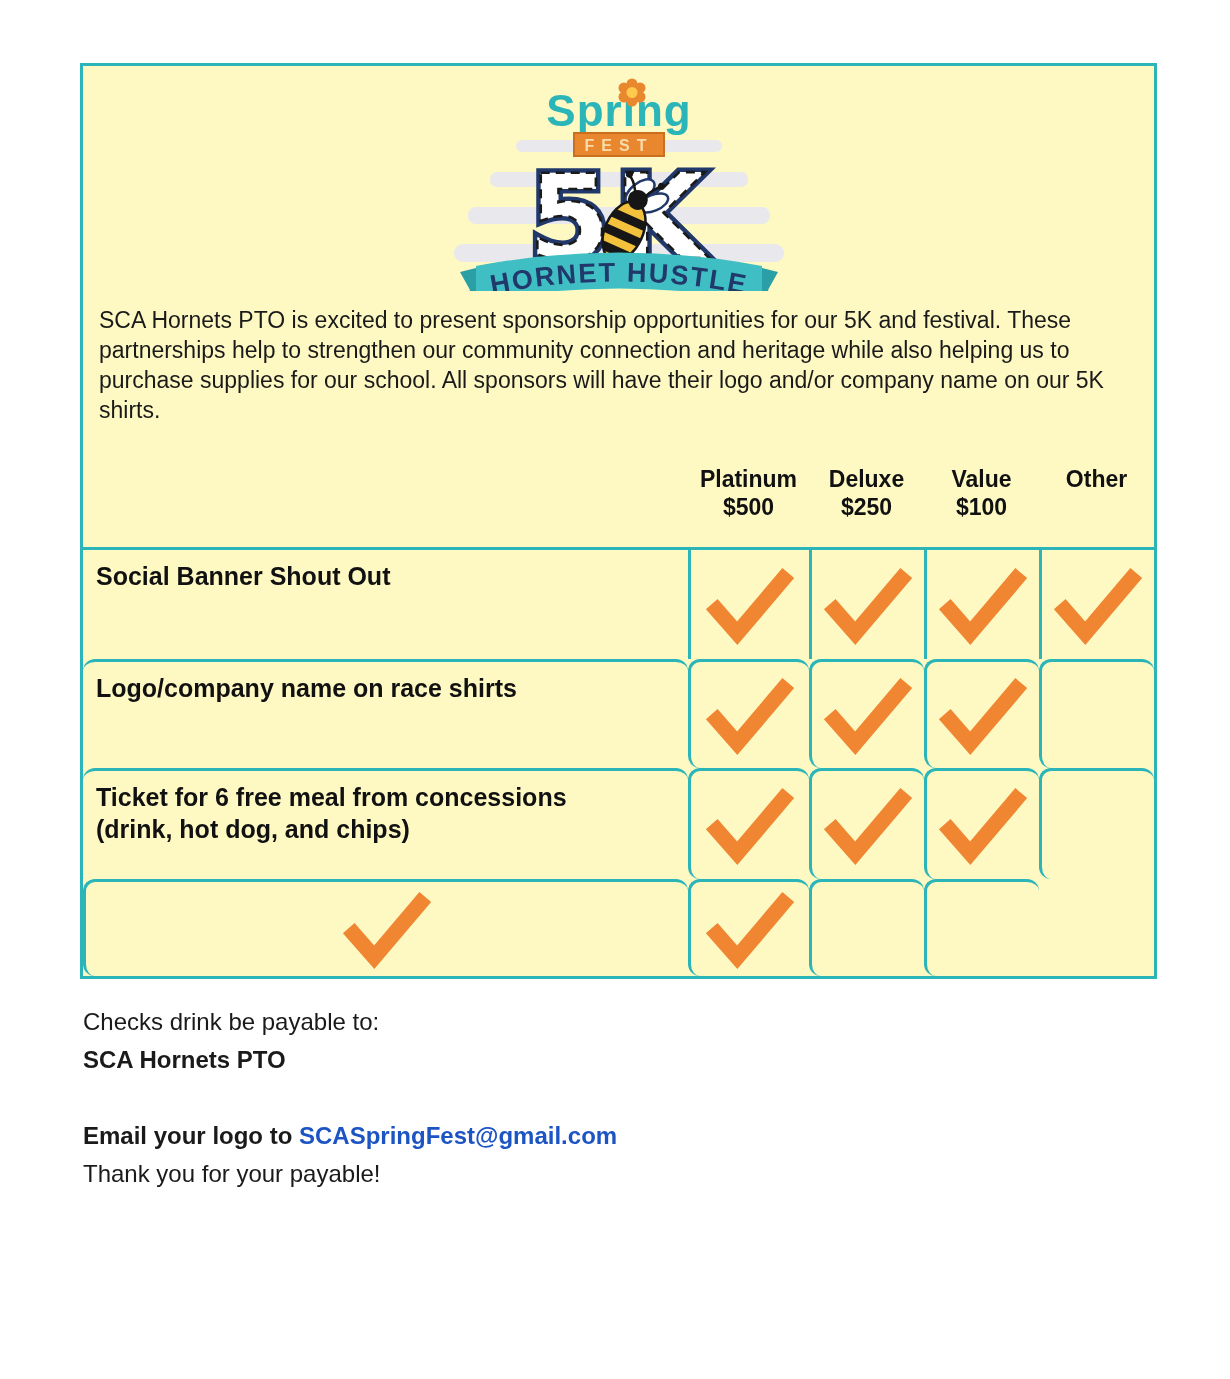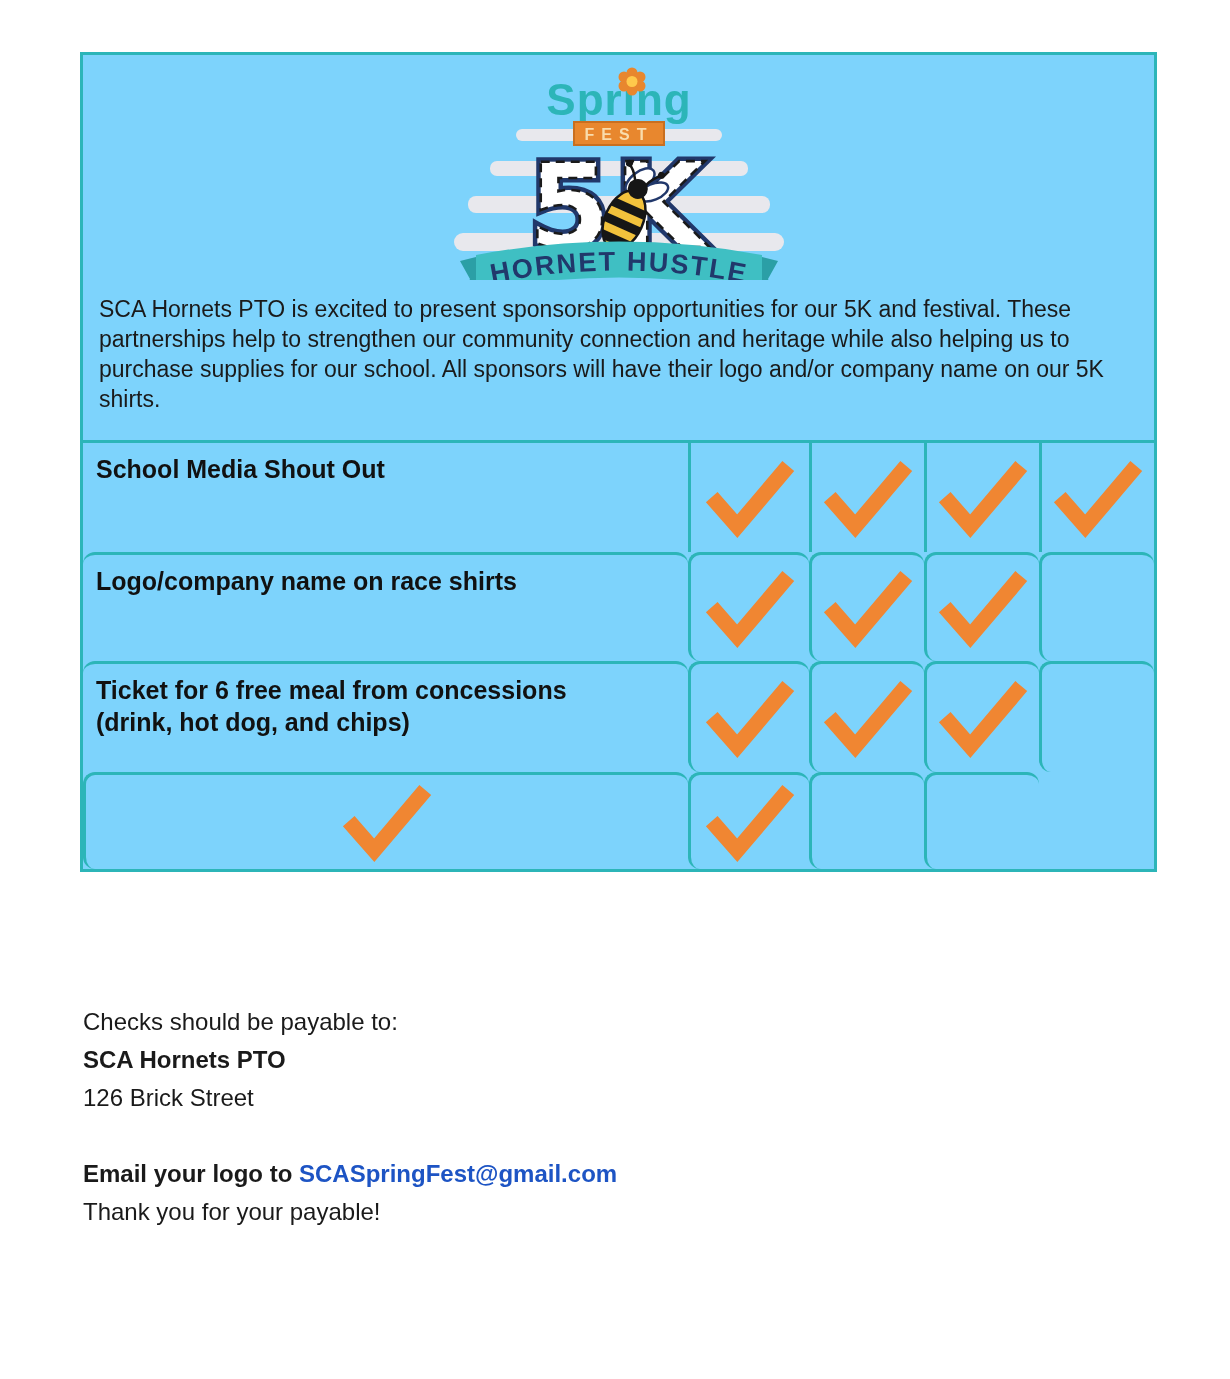--- a/index.html
+++ b/index.html
@@ -6,24 +6,24 @@
   .page{
     position:relative;
     width:1230px;height:1379px;
     background:#ffffff;
     font-family:"Liberation Sans", sans-serif;
     color:#111;
     overflow:hidden;
   }
   
   .box{
-    position:absolute;left:80px;top:52px;
+    position:absolute;left:80px;top:63px;
     width:1071px;
     border:3px solid var(--teal);
-    background:#7dd3fc;
+    background:#fef9c3;
   }
   
   .logo-wrap{width:330px;margin:10px auto 0;height:215px;}
   
   .intro{
     margin:14px 16px 12px 16px;
     width:1020px;
     font-size:23px;line-height:30px;
     color:#1a1a1a;
   }
@@ -133,24 +133,43 @@
           <path id="ribbonArc" d="M34 219 Q165 192 296 219" fill="none"></path>
           <text style="font-family:'Liberation Sans',sans-serif;font-weight:bold;font-size:27px;fill:var(--navy);letter-spacing:2px;">
             <textPath href="#ribbonArc" startOffset="50%" text-anchor="middle">HORNET HUSTLE</textPath>
           </text>
         </g>
       </svg>
     </div>
 
     <p class="intro">SCA Hornets PTO is excited to present sponsorship opportunities for our 5K and festival. These partnerships help to strengthen our community connection and heritage while also helping us to purchase supplies for our school. All sponsors will have their logo and/or company name on our 5K shirts.</p>
 
+    <div class="cols tier-header">
+      <div></div>
+      <div class="tier">
+        <div>Platinum</div>
+        <div>$500</div>
+      </div>
+      <div class="tier">
+        <div>Deluxe</div>
+        <div>$250</div>
+      </div>
+      <div class="tier">
+        <div>Value</div>
+        <div>$100</div>
+      </div>
+      <div class="tier">
+        <div>Other</div>
+        <div></div>
+      </div>
+    </div>
 
     <div class="cols benefits">
 
-      <div class="cell label">School Media Shout Out</div>
+      <div class="cell label">Social Banner Shout Out</div>
       <div class="cell checkcol">
         <svg class="check-svg" viewBox="0 0 100 90">
             <path d="M8 44 L36 76 L92 10" style="fill:none;stroke:var(--orange);stroke-width:17;stroke-linejoin:miter"></path>
           </svg>
       </div>
       <div class="cell checkcol">
         <svg class="check-svg" viewBox="0 0 100 90">
             <path d="M8 44 L36 76 L92 10" style="fill:none;stroke:var(--orange);stroke-width:17;stroke-linejoin:miter"></path>
           </svg>
       </div>
@@ -227,23 +246,22 @@
       </div>
       <div class="cell checkcol rowline">
         <svg class="check-svg" viewBox="0 0 100 90" style="visibility: hidden;">
             <path d="M8 44 L36 76 L92 10" style="fill:none;stroke:var(--orange);stroke-width:17;stroke-linejoin:miter"></path>
           </svg>
       </div>
     </div>
   </div>
 
   <div class="footer">
-    <div>Checks should be payable to:</div>
+    <div>Checks drink be payable to:</div>
     <div class="bold">SCA Hornets PTO</div>
-    <div>126 Brick Street</div>
     <div class="gap"></div>
     <div>
       <span class="bold">Email your logo to </span><a class="email-link">SCASpringFest@gmail.com</a>
     </div>
     <div>Thank you for your payable!</div>
   </div>
 
 </div>
 
 </body></html>

